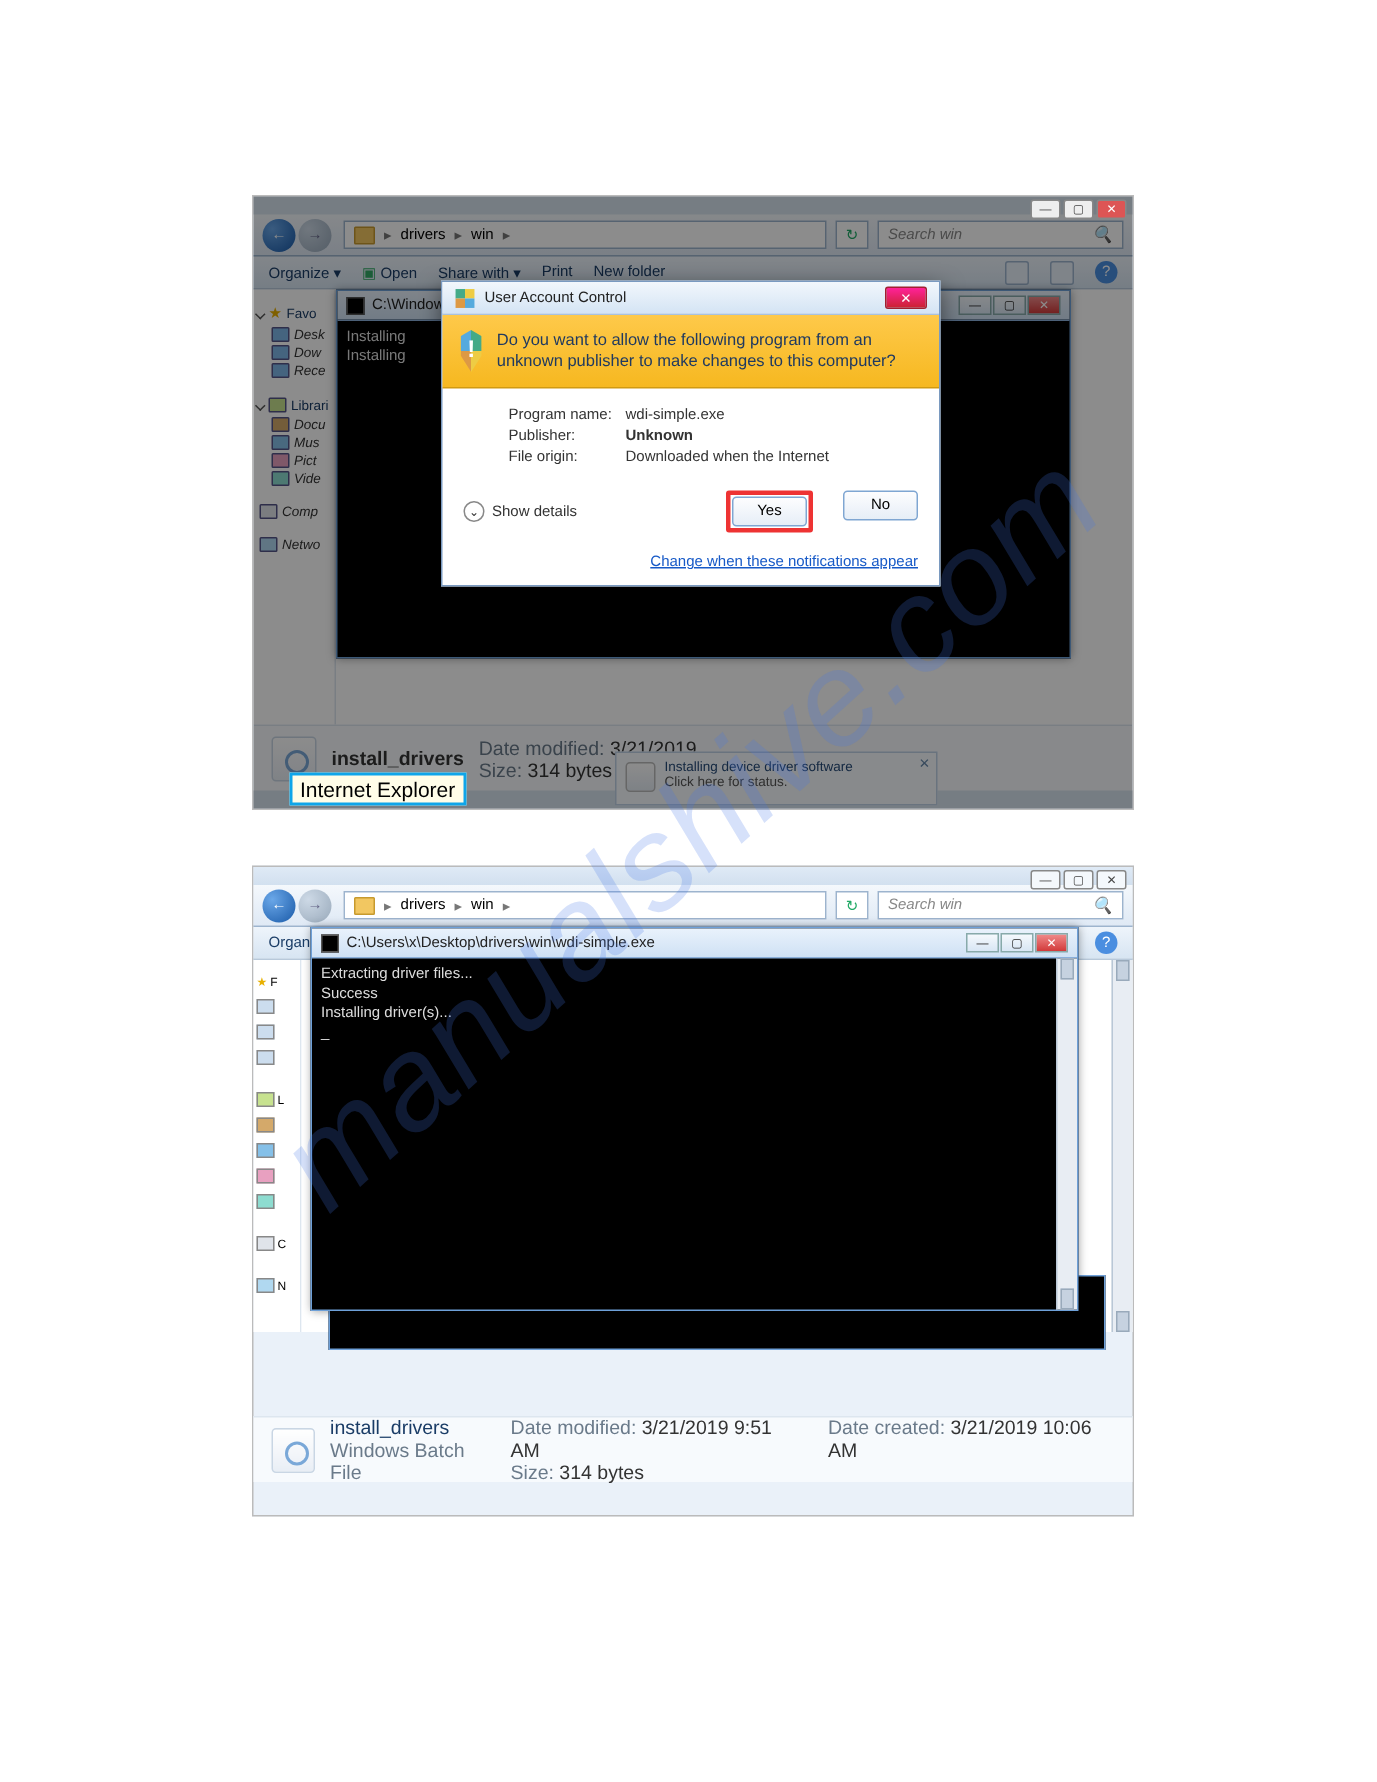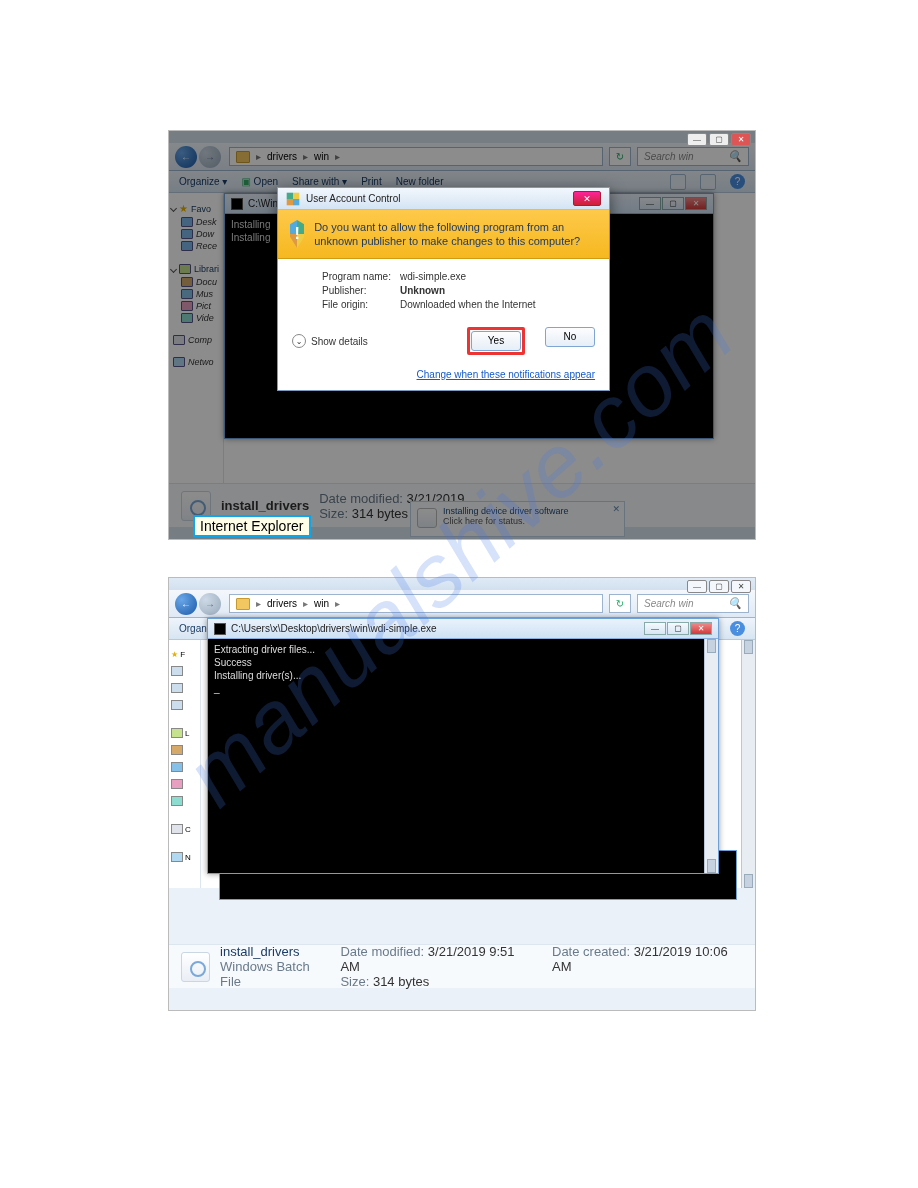--- a/index.html
+++ b/index.html
@@ -14,21 +14,21 @@
   .winctrls .x { background:#d55; color:#fff; }
 
   
   .addr { height:28px; background:linear-gradient(#f4f8fc,#dfe9f5); display:flex; align-items:center; padding:0 6px; border-bottom:1px solid #9db4ce; font-size:10px; position:relative; }
   .navbtn { width:22px; height:22px; border-radius:50%; background:radial-gradient(circle at 30% 30%,#6aa7e8,#1a5aa8); margin-right:2px; display:flex; align-items:center; justify-content:center; color:#fff; font-size:10px; }
   .navbtn.fwd { background:radial-gradient(circle at 30% 30%,#cdd9e6,#9ab); color:#668; }
   .crumb { flex:1; background:#fff; height:19px; border:1px solid #9db4ce; margin:0 6px; display:flex; align-items:center; padding:0 6px; gap:6px; }
   .crumb .folder { width:14px; height:12px; background:#f2c761; border:1px solid #c79a2e; border-radius:1px; }
   .crumb .sep { color:#777; }
   .refresh { width:22px; height:19px; border:1px solid #9db4ce; background:#fff; display:flex; align-items:center; justify-content:center; font-size:10px; color:#2a6; }
-  .search { width:112px; height:19px; border:1px solid #9db4ce; background:#fff; margin-left:6px; padding:0 6px; color:#888; font-style:italic; display:flex; align-items:center; }
+  .search { width:164px; height:19px; border:1px solid #9db4ce; background:#fff; margin-left:6px; padding:0 6px; color:#888; font-style:italic; display:flex; align-items:center; }
   .mag { margin-left:auto; color:#4a6ea9; font-size:11px; }
 
   
   .toolbar { height:22px; background:linear-gradient(#eef4fb,#d7e5f2); border-bottom:1px solid #b8c9da; display:flex; align-items:center; padding:0 10px; gap:14px; font-size:10px; color:#1a3c66; }
   .toolbar .spacer { flex:1; }
   .tbicon { width:16px; height:16px; border:1px solid #9db4ce; background:#e8f0fa; border-radius:2px; }
   .help { width:15px; height:15px; border-radius:50%; background:#4a8ee0; color:#fff; font-size:10px; text-align:center; line-height:15px; }
 
   
   .body { display:flex; height:290px; }
@@ -238,21 +238,21 @@
 
     <div class="notif">
       <div class="nico"></div>
       <div>
         <div style="color:#274b78;">Installing device driver software</div>
         <div style="color:#555;">Click here for status.</div>
       </div>
       <span class="nx">✕</span>
     </div>
 
-    <div class="uac" style="top:56px; left:108px; z-index:50;">
+    <div class="uac" style="top:56px; left:125px; z-index:50;">
       <div class="uhead">
         <div class="shield">
             <span class="b"></span>
             <span class="y"></span>
             <span class="r"></span>
             <span class="g"></span>
           </div>
         <span>User Account Control</span>
         <span class="xbtn">✕</span>
       </div>

